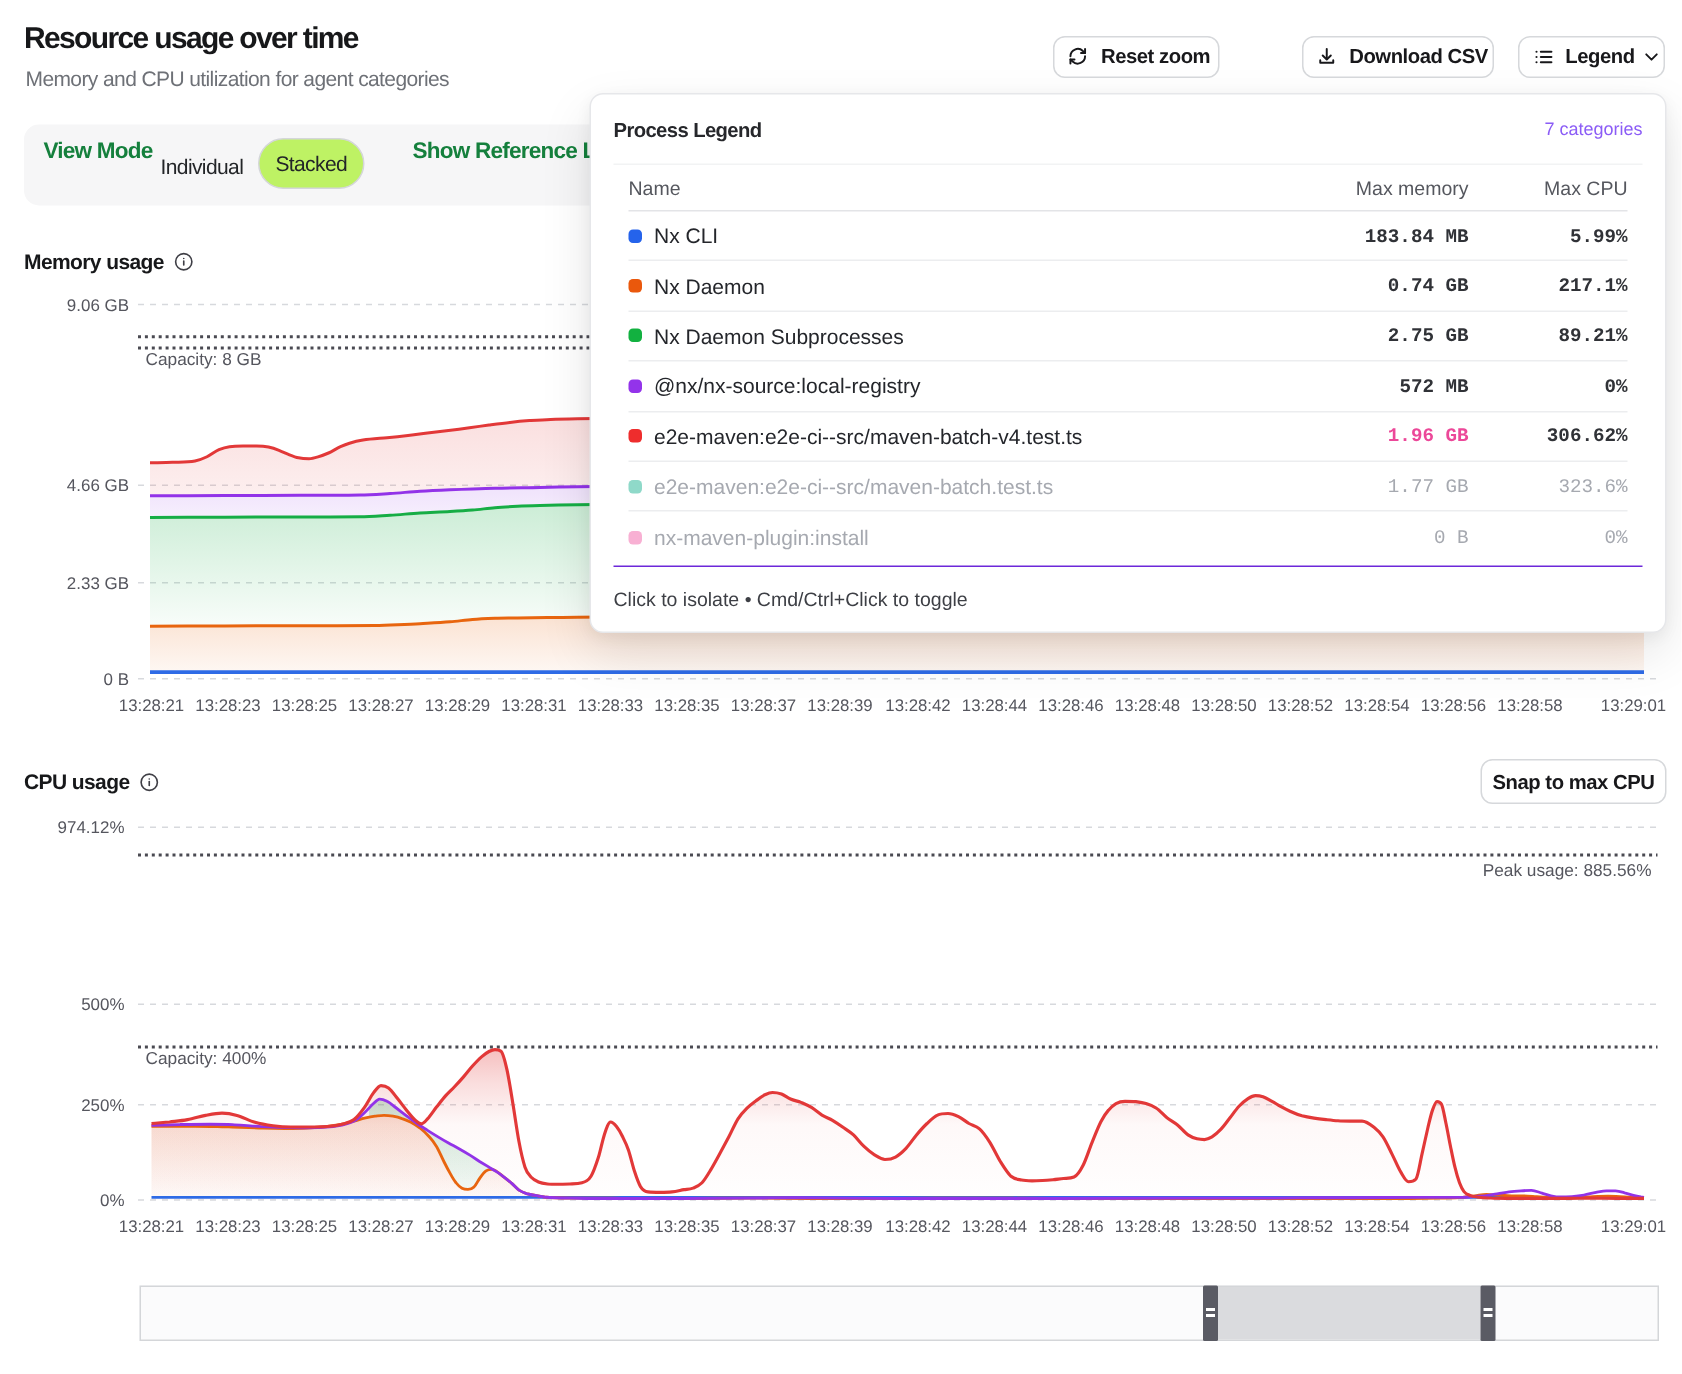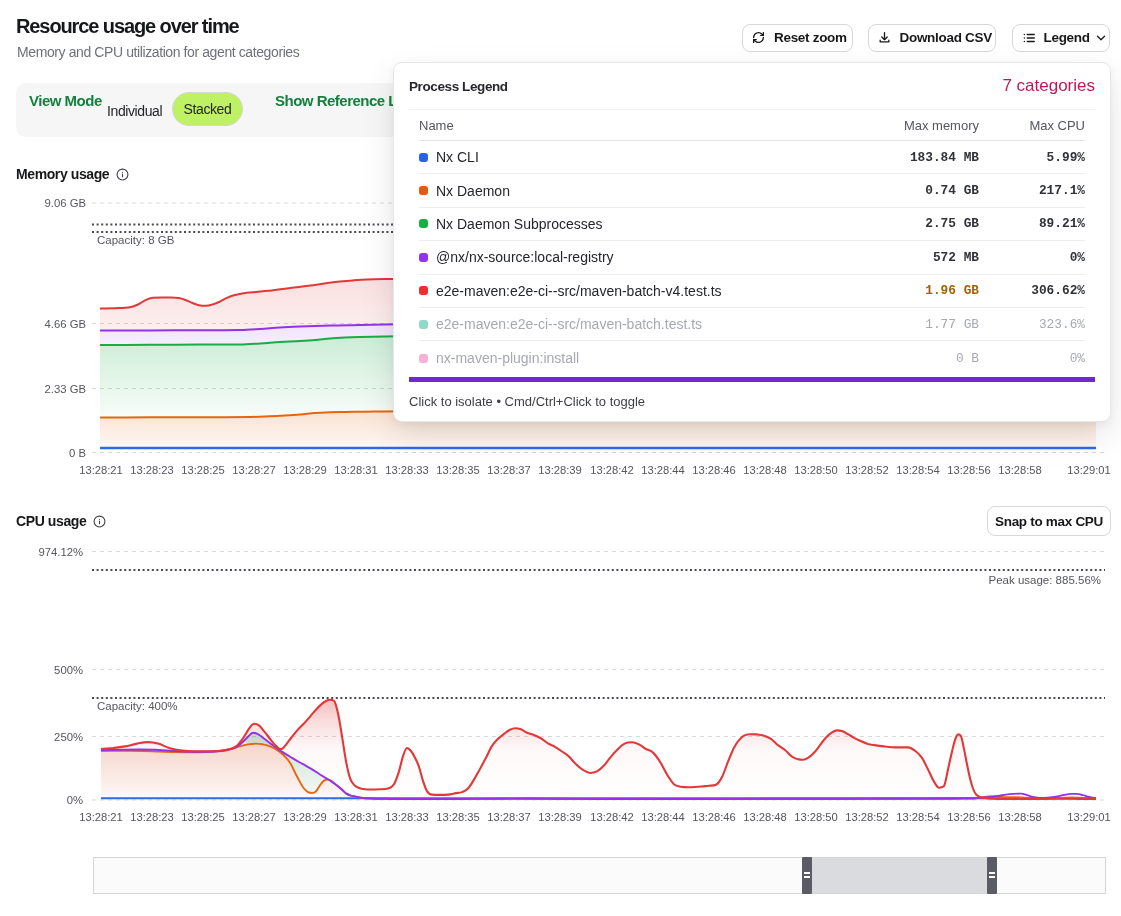--- a/index.html
+++ b/index.html
@@ -28,46 +28,46 @@
 .snap { position: absolute; left: 987px; top: 506px; width: 124px; height: 30px; background: #fff;
   border: 1px solid #d6d8db; border-radius: 8px; display: flex; align-items: center;
   justify-content: center; font-size: 13.5px; font-weight: 700; color: #18181b;
   letter-spacing: -0.3px; }
 .popup { position: absolute; left: 393px; top: 62px; width: 718px; height: 360px; background: #fff;
   border: 1px solid #e6e7ea; border-radius: 9px; box-shadow: 0 14px 34px rgba(0,0,0,0.10),
   0 3px 10px rgba(0,0,0,0.05); }
 .phead { position: absolute; left: 15px; right: 15px; top: 0; height: 47px; display: flex;
   align-items: center; justify-content: space-between; border-bottom: 1px solid #f2f3f4; gap: 32px; }
 .ptitle { font-size: 13.5px; font-weight: 700; color: #26272b; letter-spacing: -0.4px; }
-.pcat { font-size: 17px; color: #be185d; }
+.pcat { font-size: 12px; color: #8b5cf6; }
 .pcols { position: absolute; left: 25px; right: 25px; top: 47px; height: 31px; display: flex;
   align-items: center; font-size: 13px; color: #55575e; border-bottom: 1px solid #e3e4e7; }
 .pcols .c1 { flex: 1; }
 .pcols .c2 { width: 180px; text-align: right; }
 .pcols .c3 { width: 106px; text-align: right; }
 .lrow { position: relative; height: 33.4px; display: flex; align-items: center;
   border-bottom: 1px solid #ecedef; justify-content: space-between; }
 .lrow:last-child { border-bottom: none; }
 .lrows { position: absolute; left: 25px; right: 25px; top: 78px; }
 .dot { width: 9px; height: 9px; border-radius: 3px; margin-right: 8px; flex: none; }
 .lname { flex: 1; font-size: 14px; }
 .lval { font-family: "Liberation Mono", monospace; font-size: 12.8px; text-align: right; }
 .pfoot { position: absolute; left: 15px; right: 15px; bottom: 0; height: 44px; display: flex;
-  align-items: center; border-top: 5px solid #6d28d9; font-size: 13px; color: #3d3f45; }
+  align-items: center; border-top: 1px solid #6d28d9; font-size: 13px; color: #3d3f45; }
 .brush { position: absolute; left: 93px; top: 857px; width: 1013px; height: 37px;
   background: #fbfbfc; border: 1px solid #d4d6d9; }
 .bsel { position: absolute; left: 811px; top: 858px; width: 176px; height: 35px; background: #dadbde; }
 .bhandle { position: absolute; top: 857px; width: 9.5px; height: 37px; background: #5a5b64;
   border-radius: 1px; }
 .grip { position: absolute; left: 2px; width: 5.5px; height: 1.6px; background: #fff; }
 </style></head>
 <body>
 <div class="h1">Resource usage over time</div>
 <div class="sub">Memory and CPU utilization for agent categories</div>
-<div class="btn" style="left:702px;width:111px;margin-left:40px;"><svg width="13" height="13" viewBox="0 0 24 24" fill="none" stroke="#18181b" stroke-width="2.4" stroke-linecap="round" stroke-linejoin="round">
+<div class="btn" style="left:702px;width:111px;"><svg width="13" height="13" viewBox="0 0 24 24" fill="none" stroke="#18181b" stroke-width="2.4" stroke-linecap="round" stroke-linejoin="round">
       <path d="M21 12a9 9 0 0 1-15.3 6.4L3 16"></path>
       <path d="M3 21v-5h5"></path>
       <path d="M3 12a9 9 0 0 1 15.3-6.4L21 8"></path>
       <path d="M21 3v5h-5"></path>
     </svg>Reset zoom</div>
 <div class="btn" style="left:867.5px;width:128px;"><svg width="13" height="13" viewBox="0 0 24 24" fill="none" stroke="#18181b" stroke-width="2.4" stroke-linecap="round" stroke-linejoin="round">
       <path d="M12 3v12"></path>
       <path d="M7 11l5 5 5-5"></path>
       <path d="M4 17v3h16v-3"></path>
     </svg>Download CSV</div>
@@ -260,21 +260,21 @@
       </div>
       <div class="lrow">
         <span class="dot" style="background:#9333ea"></span>
         <span class="lname" style="color:#24262b">@nx/nx-source:local-registry</span>
         <span class="lval" style="color:#303237;font-weight:700;width:180px">572 MB</span>
         <span class="lval" style="color:#303237;font-weight:700;width:106px">0%</span>
       </div>
       <div class="lrow">
         <span class="dot" style="background:#ee2d2d"></span>
         <span class="lname" style="color:#24262b">e2e-maven:e2e-ci--src/maven-batch-v4.test.ts</span>
-        <span class="lval" style="color:#a16207;font-weight:700;width:180px">1.96 GB</span>
+        <span class="lval" style="color:#ec4899;font-weight:700;width:180px">1.96 GB</span>
         <span class="lval" style="color:#303237;font-weight:700;width:106px">306.62%</span>
       </div>
       <div class="lrow">
         <span class="dot" style="background:#8fd9c9"></span>
         <span class="lname" style="color:#a6a9b0">e2e-maven:e2e-ci--src/maven-batch.test.ts</span>
         <span class="lval" style="color:#a6a9b0;font-weight:400;width:180px">1.77 GB</span>
         <span class="lval" style="color:#a6a9b0;font-weight:400;width:106px">323.6%</span>
       </div>
       <div class="lrow">
         <span class="dot" style="background:#f8b0d3"></span>

